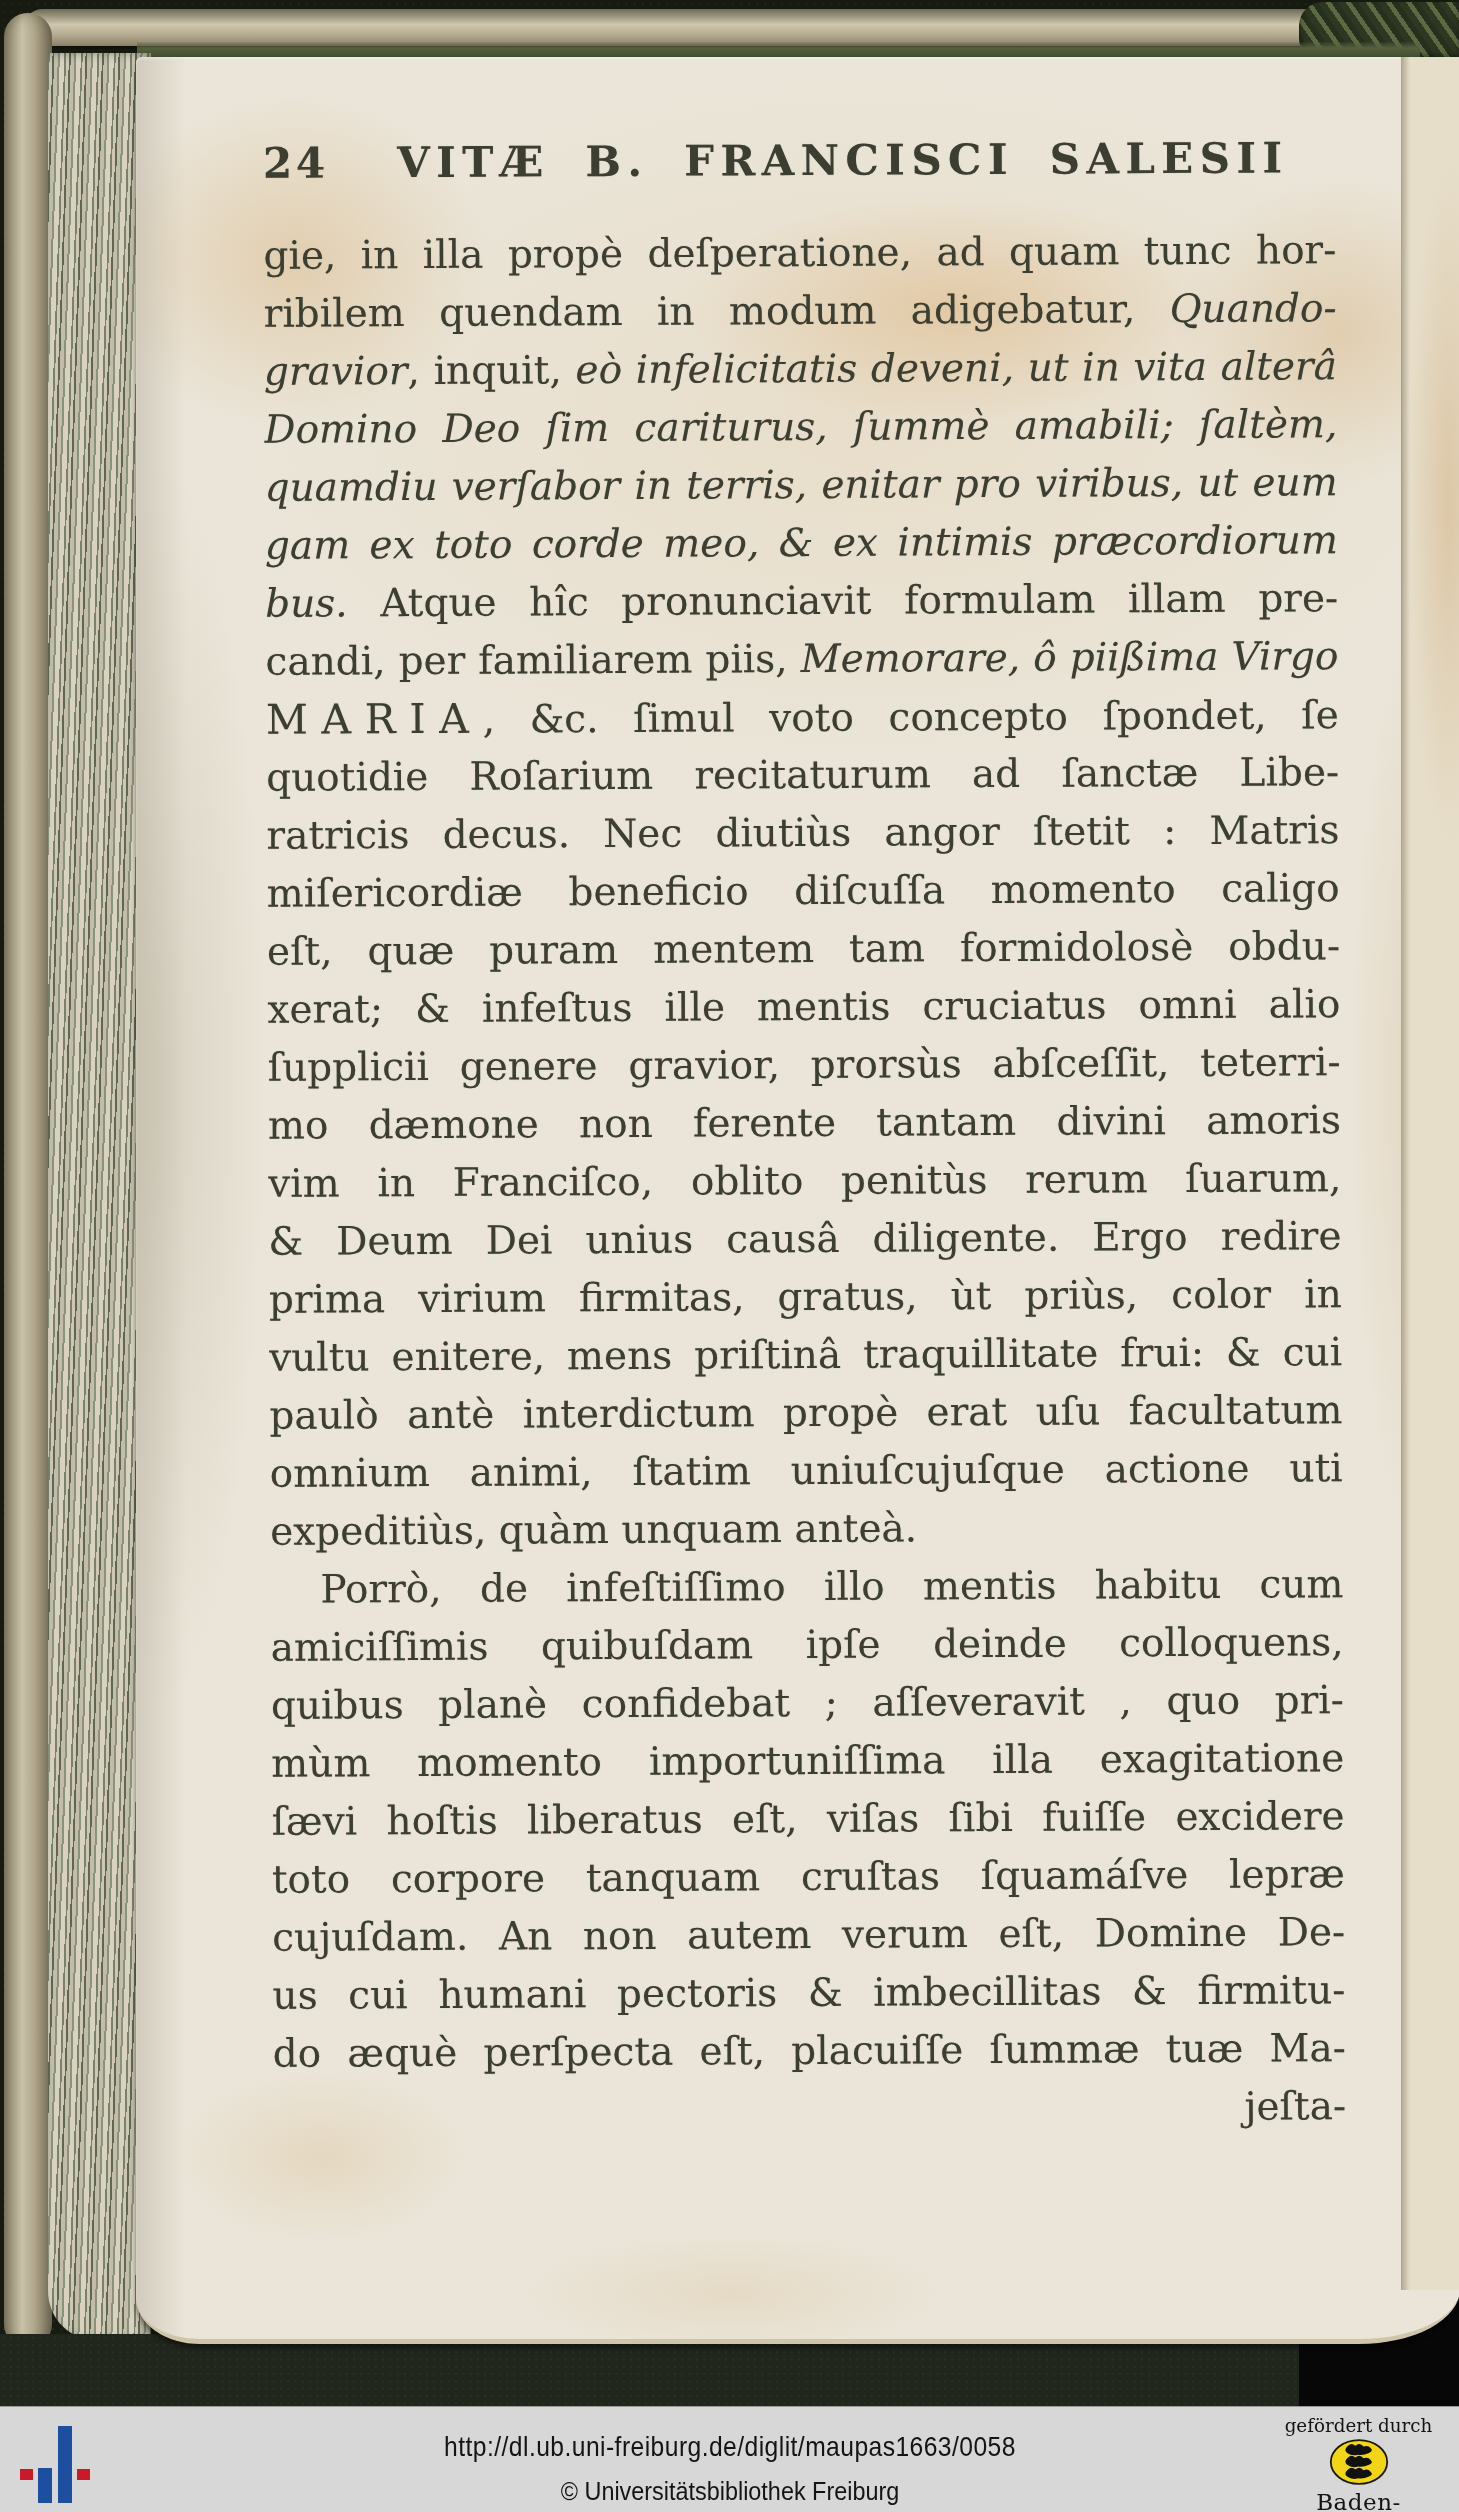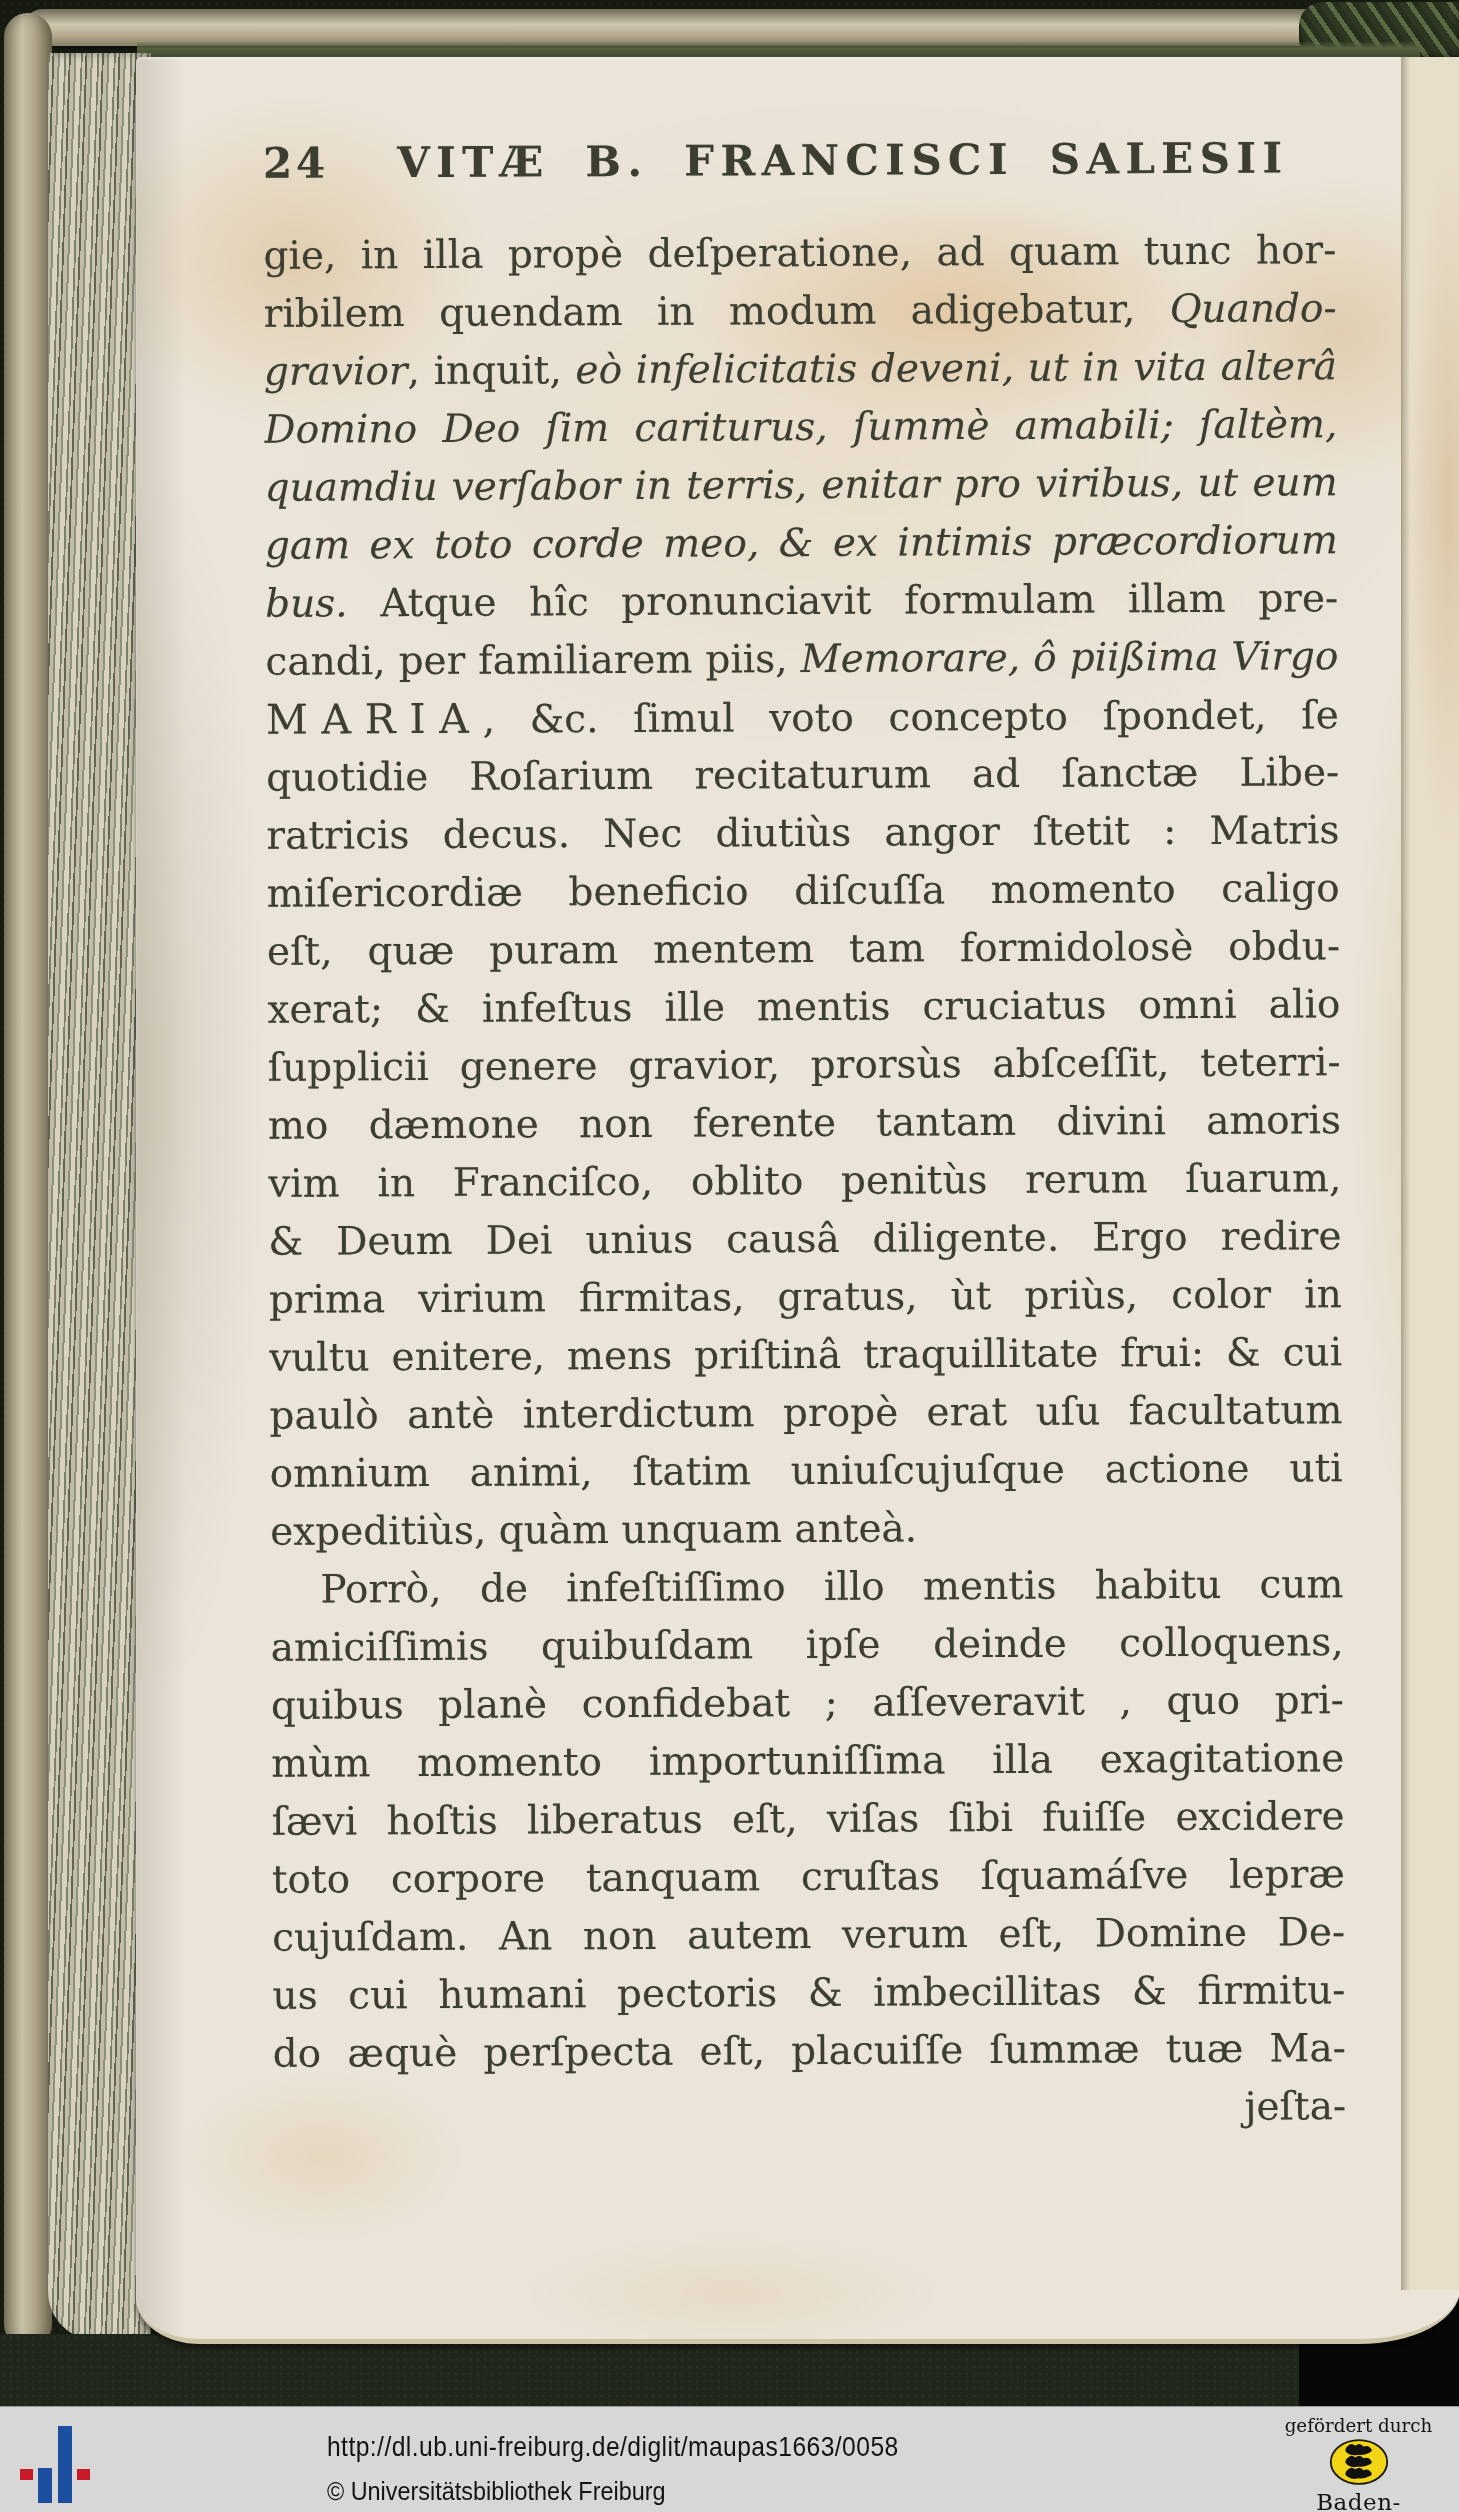--- a/index.html
+++ b/index.html
@@ -103,21 +103,21 @@
   .tline.ind{padding-left:50px;}
   .tline.cw{text-align:right;text-align-last:right;}
   
   .gray-bar{
     position:absolute;left:0;top:2406px;width:100%;height:106px;
     background:#d7d7d7;border-top:1.8px solid #9a9a9a;
     font-family:"Liberation Sans","DejaVu Sans",sans-serif;color:#141414;
   }
   .ub-logo{position:absolute;left:0;top:0;width:110px;height:106px;}
   .ub-logo .sq{position:absolute;}
-  .bar-center{position:absolute;left:272px;width:916px;top:0;height:100%;text-align:left;}
+  .bar-center{position:absolute;left:272px;width:916px;top:0;height:100%;text-align:center;}
   .bar-url{margin-top:24px;font-size:28px;letter-spacing:0.5px;transform:scaleX(.88);}
   .bar-copy{margin-top:13px;font-size:26.6px;transform:scaleX(.88);}
   .bw-block{
     position:absolute;right:5.5px;top:0;width:192px;height:106px;text-align:center;
     font-family:"DejaVu Serif","Liberation Serif",serif;color:#141414;
   }
   .bw-funding{font-size:18.3px;margin-top:8.2px;}
   .bw-crest{margin-top:1.8px;}
   .bw-region{font-size:23px;margin-top:0px;letter-spacing:0.5px;}
 </style>

